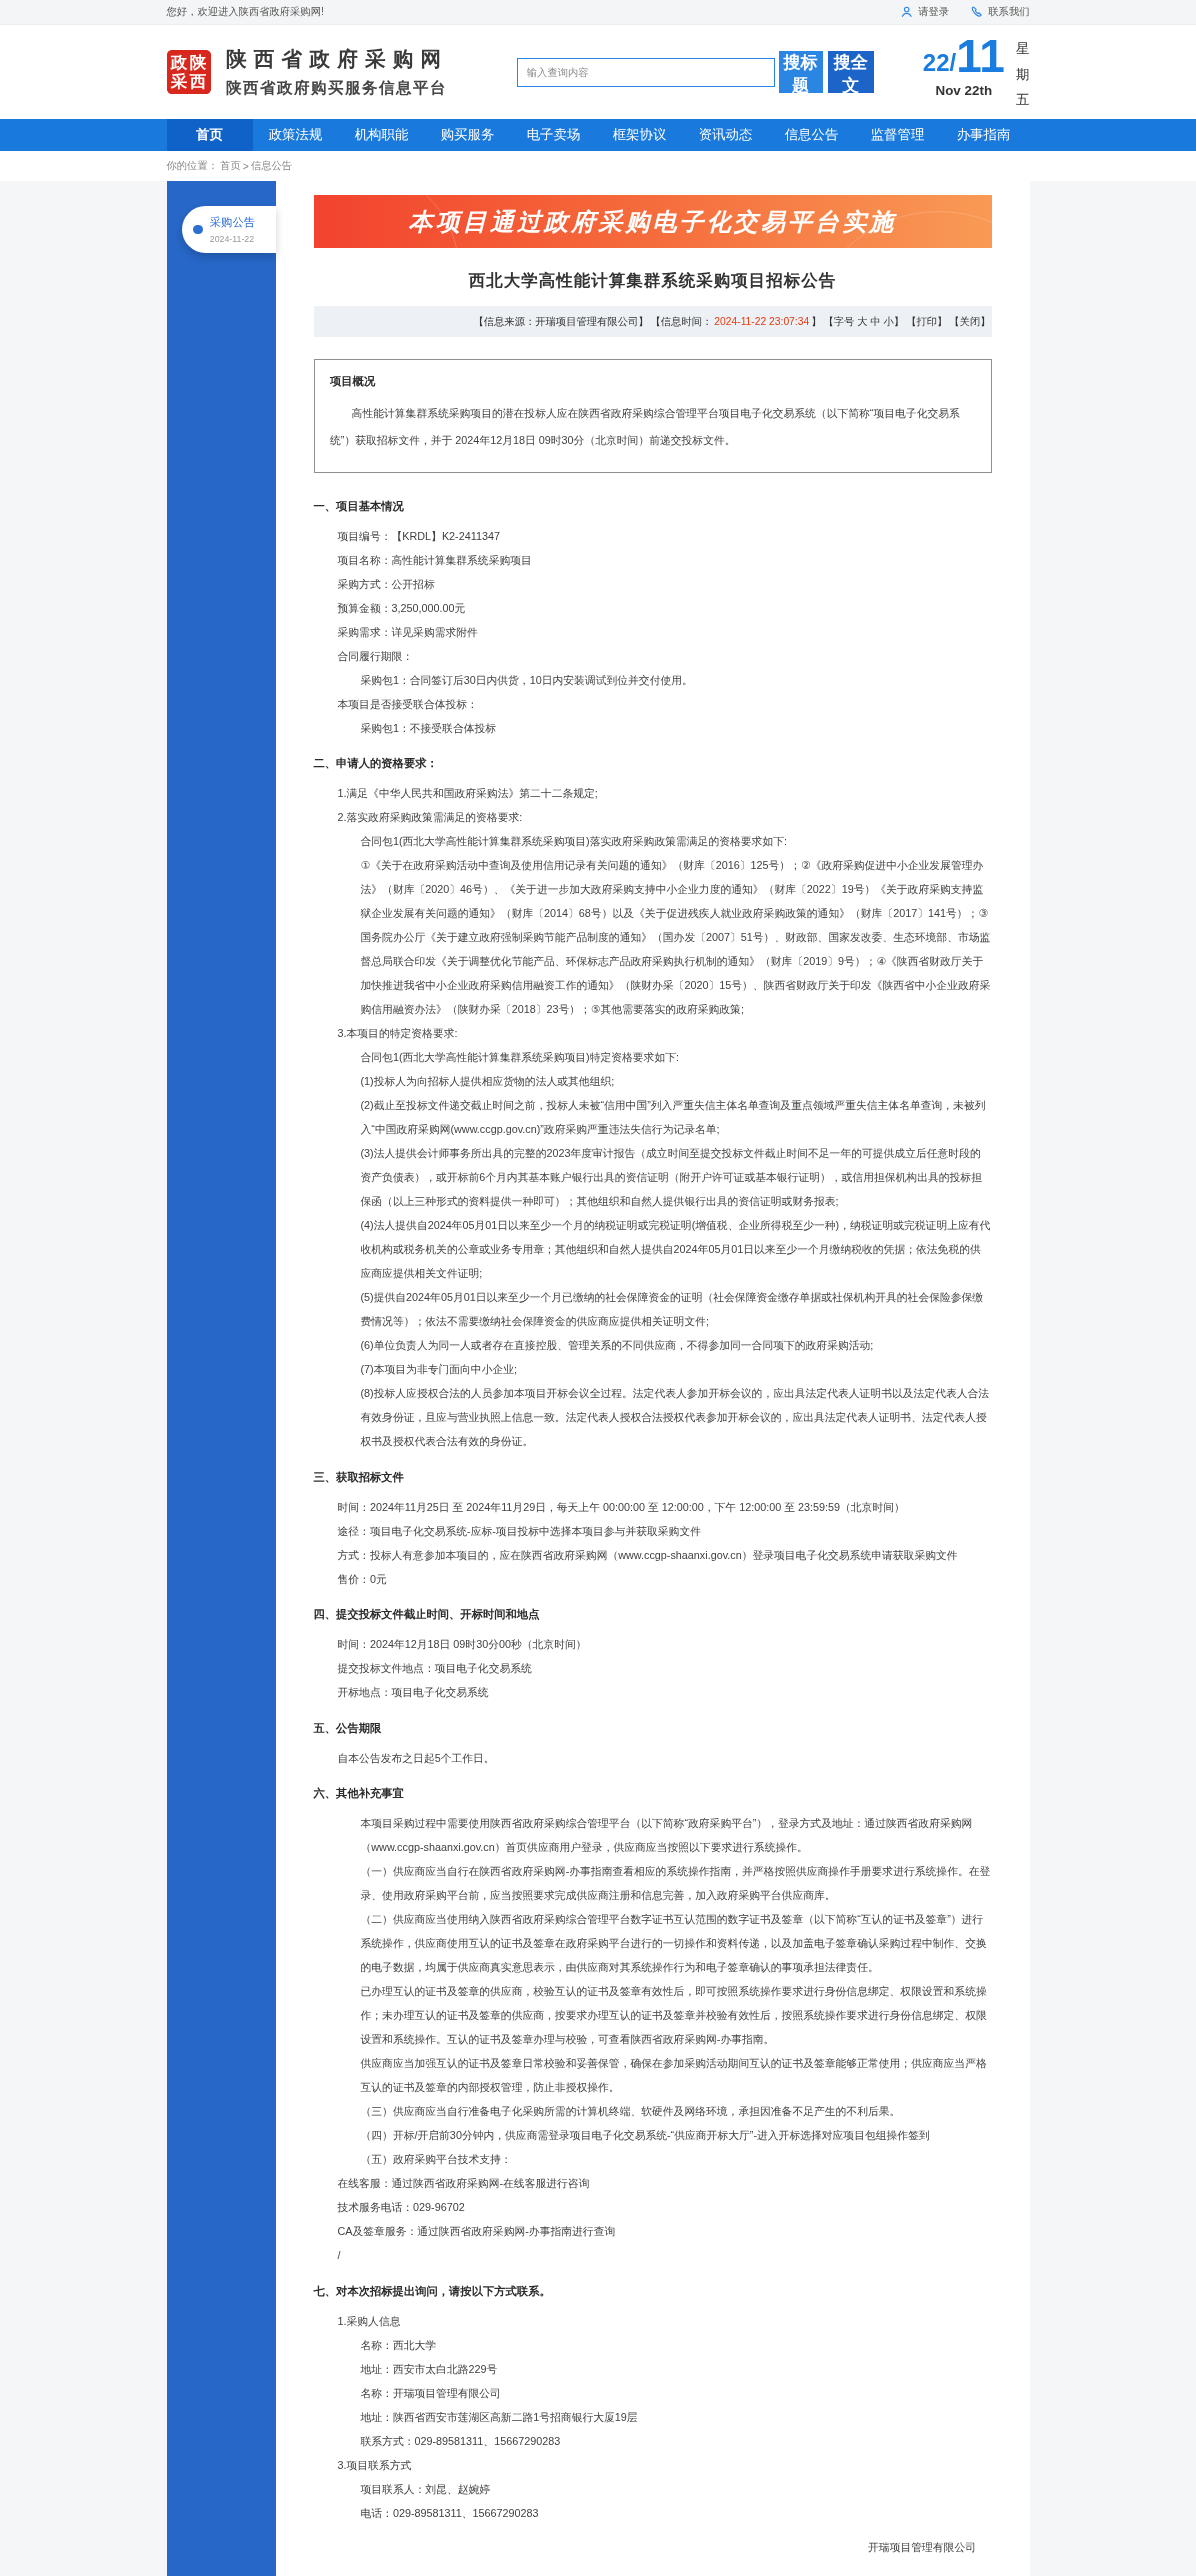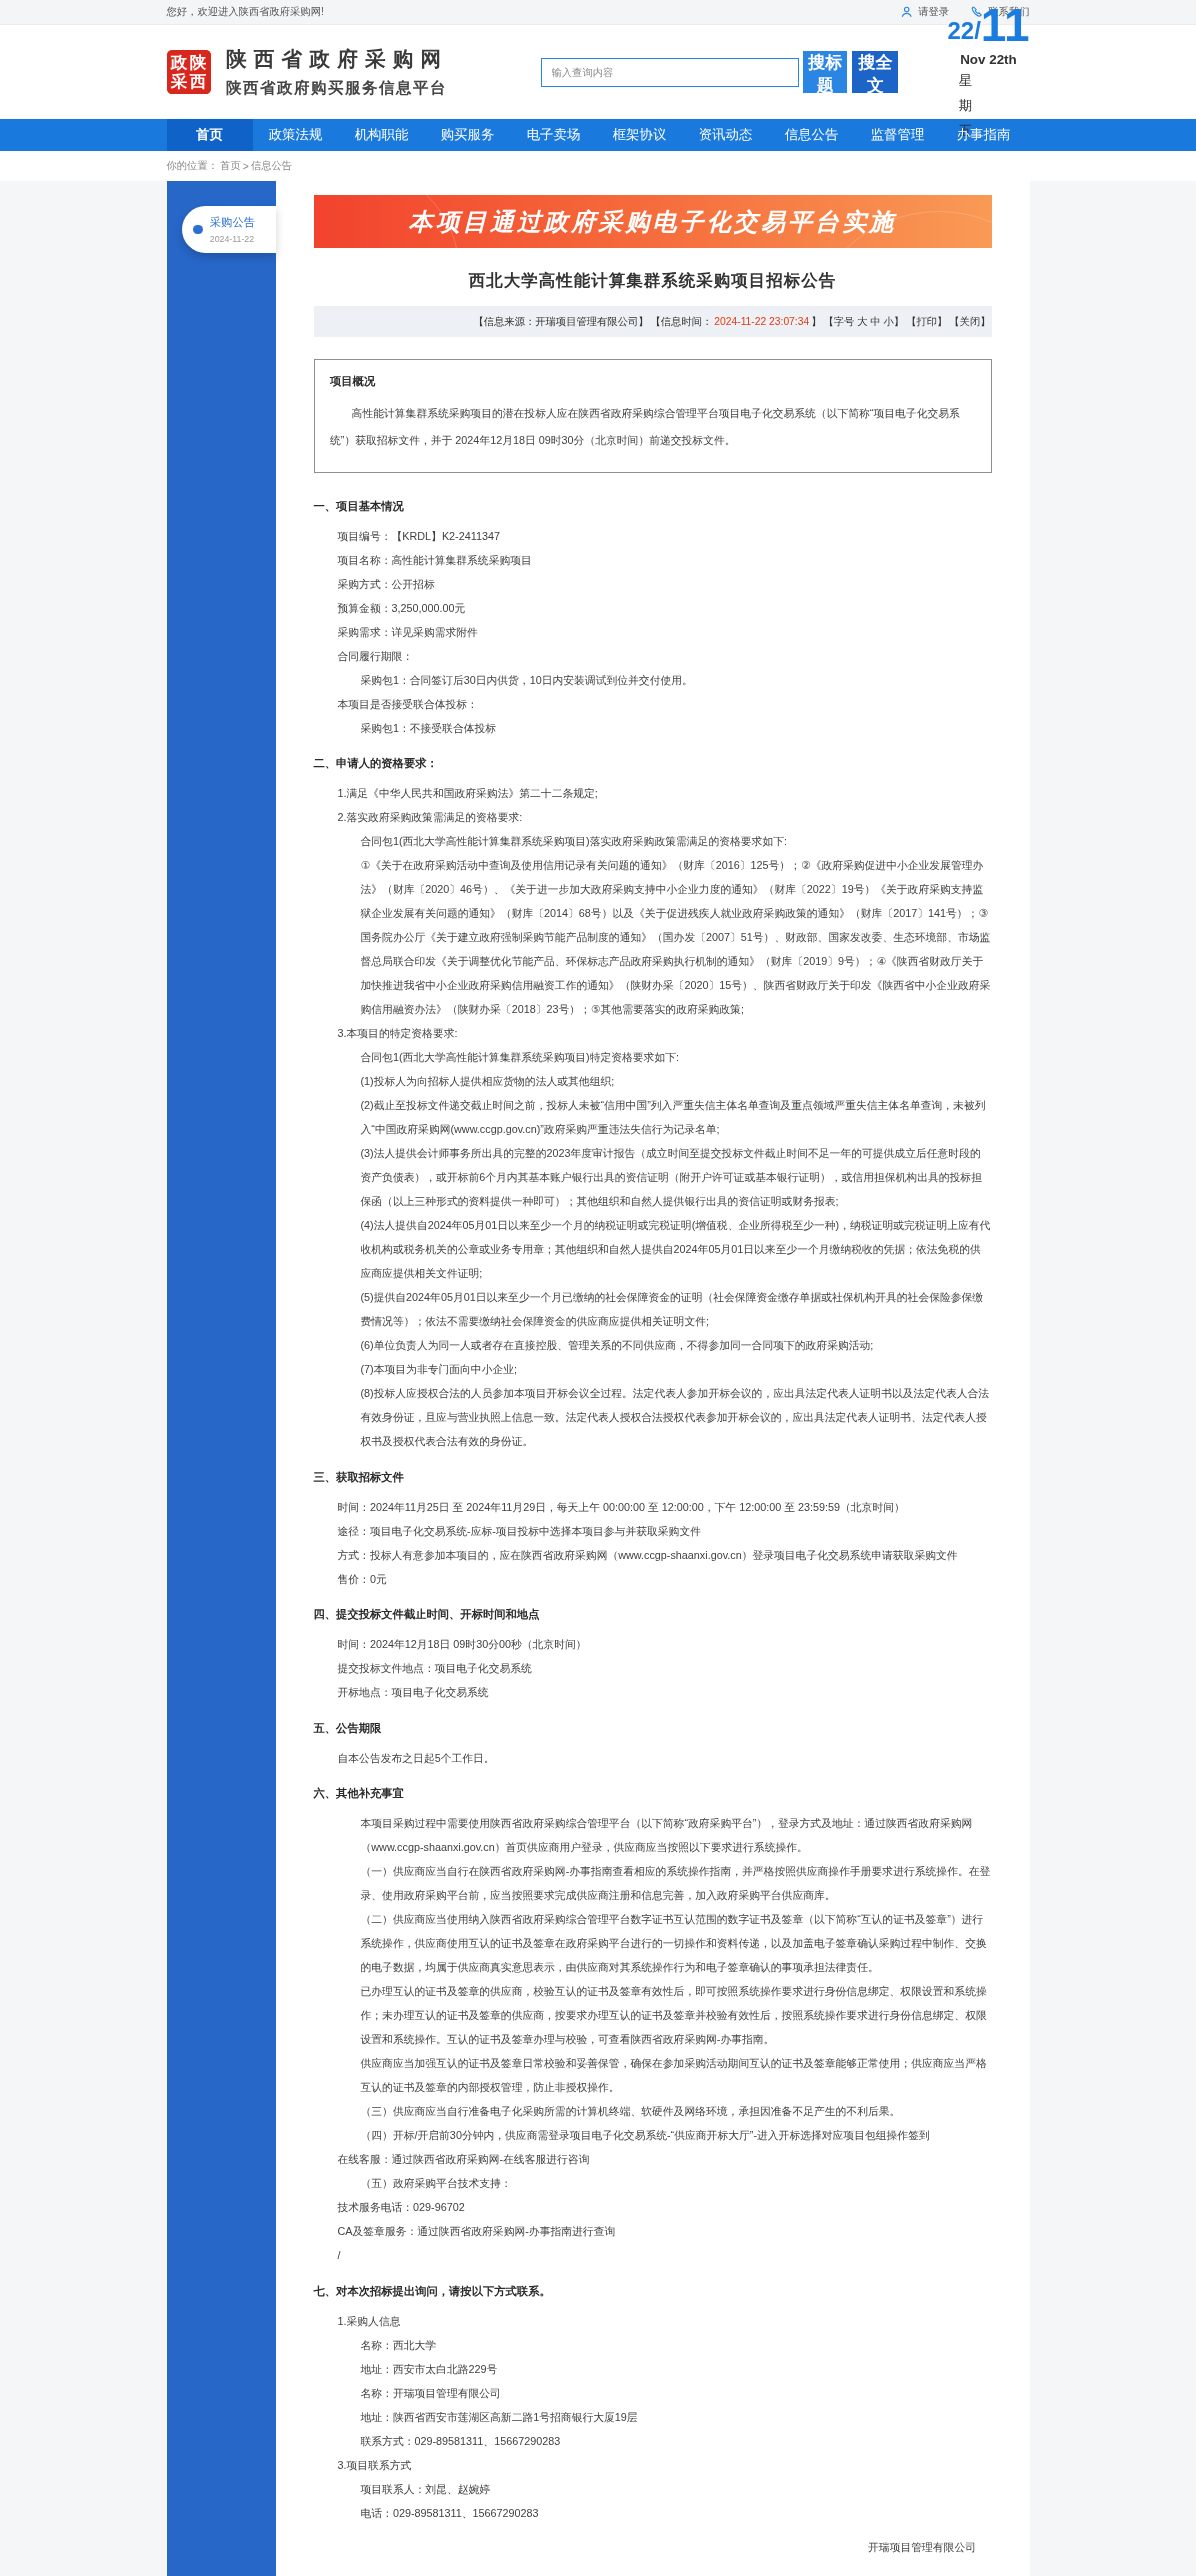--- a/index.html
+++ b/index.html
@@ -35,21 +35,21 @@
   .search-wrap { margin-left:auto; display:flex; align-items:center; }
   .search-input {
     width:258px; height:29px; border:1px solid #2b85e3; outline:none;
     font-size:10.3px; padding:0 9.3px; color:#333; font-family:inherit;
   }
   .search-input::placeholder { color:#8a8a8a; }
   .btn-search { height:42px; border:none; color:#fff; font-size:17px; font-family:inherit; cursor:pointer;font-weight:bold; }
   .btn-title { width:44px; background:#2b85e3; margin-left:4.1px; }
   .btn-full  { width:46px; background:#1d64c8; margin-left:5.2px; }
 
-  .date-wrap { margin-left:49px; display:flex; align-items:flex-start;flex-direction:column; }
+  .date-wrap { margin-left:49px; display:flex; align-items:flex-start; }
   .date-nums { text-align:center; }
   .date-line1 { display:flex; align-items:flex-start; justify-content:center; color:#1b7ce0; }
   .date-day { font-size:24px; font-weight:bold; margin-top:13.4px; }
   .date-month { font-size:46px; font-weight:bold; line-height:0.95; }
   .date-en { font-size:13.4px; font-weight:bold; color:#333; margin-top:4.1px; }
   .date-week { margin-left:11.3px; display:flex; flex-direction:column; gap:7.2px; font-size:13.4px; color:#333; margin-top:5.2px; }
 
   
   .navbar { height:32px; background:#1a79dd; }
   .navbar .container { display:flex; height:100%; }
@@ -258,22 +258,22 @@
           <h3 class="sec-h">五、公告期限</h3>
           <p class="line">自本公告发布之日起5个工作日。</p>
           <h3 class="sec-h">六、其他补充事宜</h3>
           <p class="line indent">本项目采购过程中需要使用陕西省政府采购综合管理平台（以下简称“政府采购平台”），登录方式及地址：通过陕西省政府采购网（www.ccgp-shaanxi.gov.cn）首页供应商用户登录，供应商应当按照以下要求进行系统操作。</p>
           <p class="line indent">（一）供应商应当自行在陕西省政府采购网-办事指南查看相应的系统操作指南，并严格按照供应商操作手册要求进行系统操作。在登录、使用政府采购平台前，应当按照要求完成供应商注册和信息完善，加入政府采购平台供应商库。</p>
           <p class="line indent">（二）供应商应当使用纳入陕西省政府采购综合管理平台数字证书互认范围的数字证书及签章（以下简称“互认的证书及签章”）进行系统操作，供应商使用互认的证书及签章在政府采购平台进行的一切操作和资料传递，以及加盖电子签章确认采购过程中制作、交换的电子数据，均属于供应商真实意思表示，由供应商对其系统操作行为和电子签章确认的事项承担法律责任。</p>
           <p class="line indent">已办理互认的证书及签章的供应商，校验互认的证书及签章有效性后，即可按照系统操作要求进行身份信息绑定、权限设置和系统操作；未办理互认的证书及签章的供应商，按要求办理互认的证书及签章并校验有效性后，按照系统操作要求进行身份信息绑定、权限设置和系统操作。互认的证书及签章办理与校验，可查看陕西省政府采购网-办事指南。</p>
           <p class="line indent">供应商应当加强互认的证书及签章日常校验和妥善保管，确保在参加采购活动期间互认的证书及签章能够正常使用；供应商应当严格互认的证书及签章的内部授权管理，防止非授权操作。</p>
           <p class="line indent">（三）供应商应当自行准备电子化采购所需的计算机终端、软硬件及网络环境，承担因准备不足产生的不利后果。</p>
           <p class="line indent">（四）开标/开启前30分钟内，供应商需登录项目电子化交易系统-“供应商开标大厅”-进入开标选择对应项目包组操作签到</p>
+          <p class="line indent">（五）政府采购平台技术支持：</p>
           <p class="line">在线客服：通过陕西省政府采购网-在线客服进行咨询</p>
-          <p class="line indent">（五）政府采购平台技术支持：</p>
           <p class="line">技术服务电话：029-96702</p>
           <p class="line">CA及签章服务：通过陕西省政府采购网-办事指南进行查询</p>
           <p class="line">/</p>
           <h3 class="sec-h">七、对本次招标提出询问，请按以下方式联系。</h3>
           <p class="line">1.采购人信息</p>
           <p class="line indent">名称：西北大学</p>
           <p class="line indent">地址：西安市太白北路229号</p>
           <p class="line indent">名称：开瑞项目管理有限公司</p>
           <p class="line indent">地址：陕西省西安市莲湖区高新二路1号招商银行大厦19层</p>
           <p class="line indent">联系方式：029-89581311、15667290283</p>

